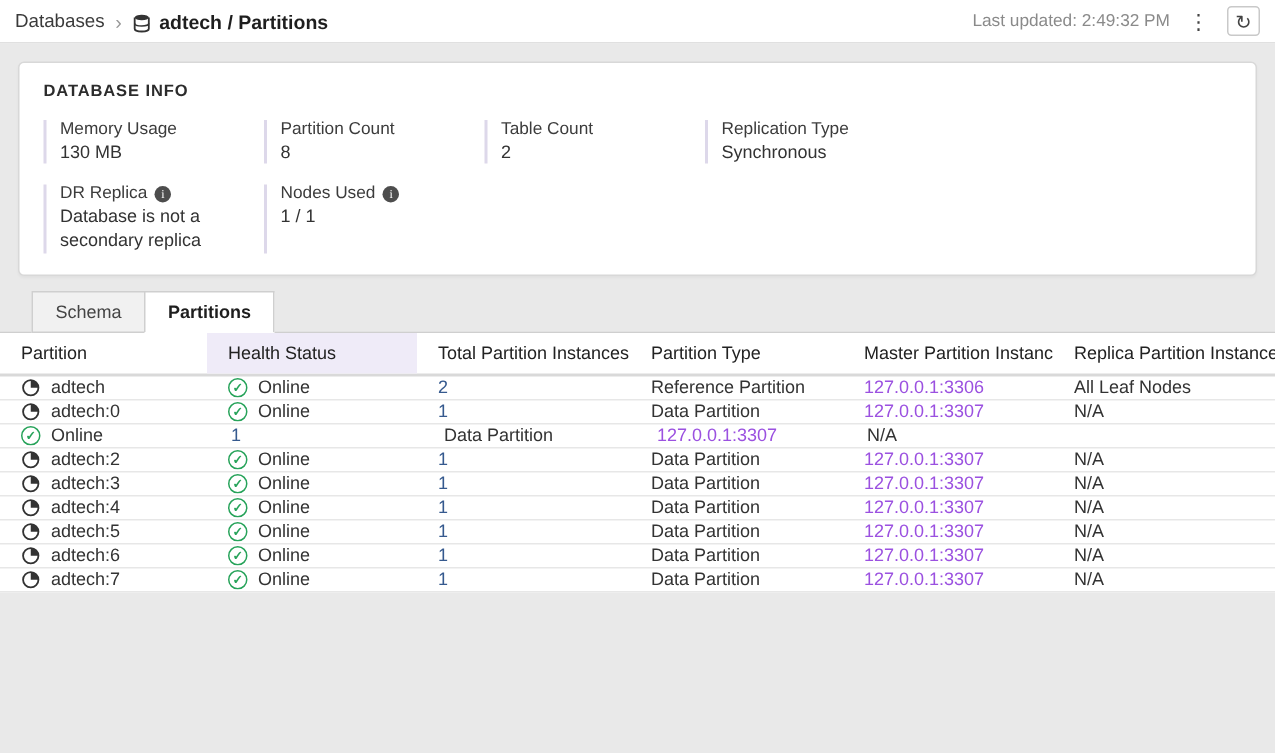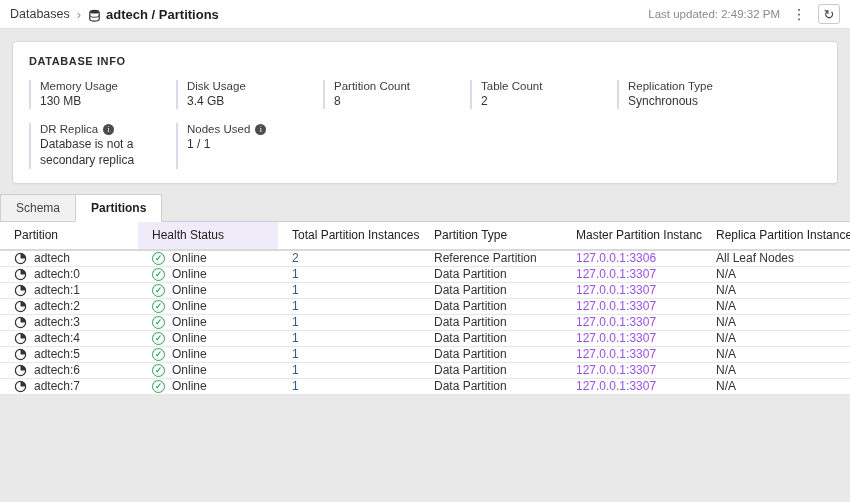--- a/index.html
+++ b/index.html
@@ -56,20 +56,21 @@
     text-align:center; margin-left:5px; font-style:normal; cursor:pointer;
     font-family:"Liberation Serif", serif;
   }
 
   
   .tabs { display:flex; padding-left:0; position:relative; z-index:2; margin-bottom:-1px; }
   .tab {
     padding:6px 15px 6px 15px; font-size:12px; color:#444;
     border:1px solid #cfcfcf; background:#f1f1f1; cursor:pointer;
     border-bottom:1px solid #cfcfcf;
+    margin-left:21px;
   }
   .tab + .tab { margin-left:-1px; }
   .tab.active {
     background:#fff; font-weight:bold; color:#1e1e1e;
     border-bottom:1px solid #fff;
   }
 
   
   .table-area { background:#fff; border-top:1px solid #cfcfcf; }
   .thead { display:flex; height:29px; border-bottom:2px solid #d9d9d9; }
@@ -124,24 +125,20 @@
 
 <div class="card">
   <div class="card-title">DATABASE INFO</div>
 
   <div class="fields-row">
     <div class="field">
       <div class="field-label">Memory Usage</div>
       <div class="field-value">130 MB</div>
     </div>
     <div class="field">
-      <div class="field-label">Disk Usage</div>
-      <div class="field-value">3.4 GB</div>
-    </div>
-    <div class="field">
       <div class="field-label">Partition Count</div>
       <div class="field-value">8</div>
     </div>
     <div class="field">
       <div class="field-label">Table Count</div>
       <div class="field-value">2</div>
     </div>
     <div class="field">
       <div class="field-label">Replication Type</div>
       <div class="field-value">Synchronous</div>
@@ -223,29 +220,20 @@
       <span class="count-link">1</span>
     </div>
     <div class="td c4">Data Partition</div>
     <div class="td c5">
       <span class="master-link">127.0.0.1:3307</span>
     </div>
     <div class="td c6">N/A</div>
   </div>
 
   <div class="tr">
-    <div class="td c1">
-      <span class="part-icon">
-        <svg width="13" height="13" viewBox="0 0 16 16">
-          <circle cx="8" cy="8" r="6.3" fill="none" stroke="#333" stroke-width="1.5"></circle>
-          <path d="M8 8 L8 1.7 A6.3 6.3 0 0 1 14.3 8 Z" fill="#333"></path>
-        </svg>
-      </span>
-      <span>adtech:1</span>
-    </div>
     <div class="td c2">
       <span class="check-icon">✓</span>
       <span>Online</span>
     </div>
     <div class="td c3">
       <span class="count-link">1</span>
     </div>
     <div class="td c4">Data Partition</div>
     <div class="td c5">
       <span class="master-link">127.0.0.1:3307</span>

